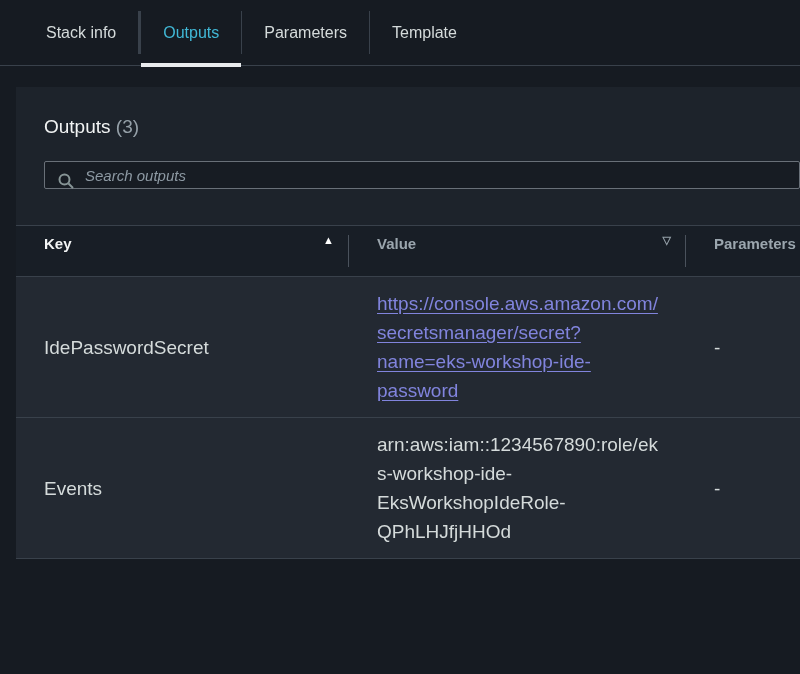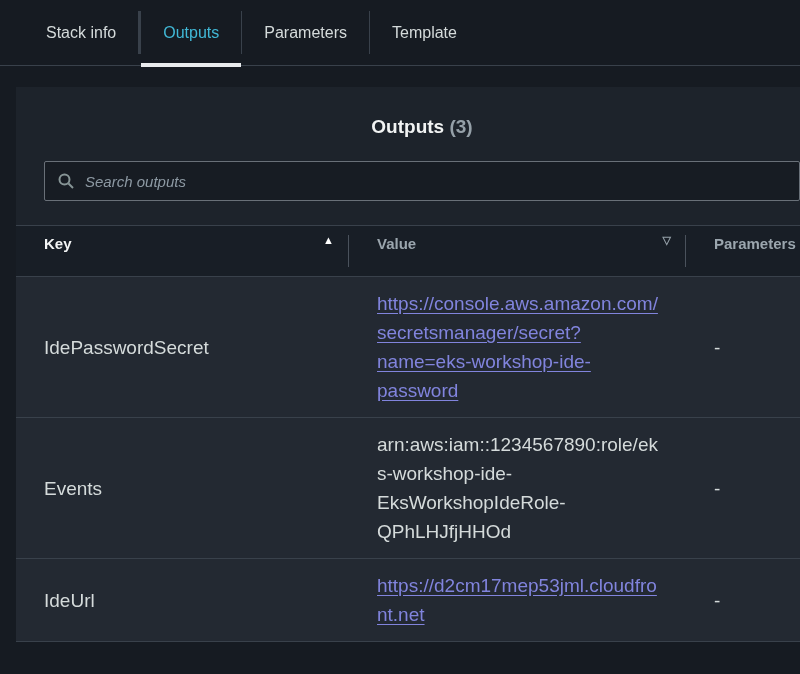--- a/index.html
+++ b/index.html
@@ -45,35 +45,34 @@
 
   
   .card {
     margin: 21px 0 0 16px;
     width: 784px;
     background: #1d232b;
   }
   .card-header { padding: 29px 0 24px 28px; }
   .panel-title {
     font-size: 19px;
-    font-weight: 700;
+    font-weight: 400;
     color: #f1f3f3;
     margin-bottom: 23px;
-    text-align: center;
   }
   .panel-title .count { color: #95a0a8; }
 
   .search-box { position: relative; width: 756px; height: 40px; }
   .search-box svg {
     position: absolute;
     left: 14px; top: 12px;
     pointer-events: none;
   }
   .search-input {
-    width: 100%; height: 40px;
+    width: 100%; height: 28px;
     background: #171c23;
     border: 1px solid #697078;
     border-radius: 2px;
     padding: 0 12px 0 40px;
     font-family: "Liberation Sans", sans-serif;
     font-size: 15px;
     color: #d5dbdb;
     outline: none;
   }
   .search-input::placeholder { color: #8d99a3; font-style: italic; }
@@ -191,22 +190,15 @@
         <td>
           <a href="#">https://console.aws.amazon.com/secretsmanager/secret?name=eks-workshop-ide-password</a>
         </td>
         <td>-</td>
       </tr>
       <tr>
         <td>Events</td>
         <td>arn:aws:iam::1234567890:role/eks-workshop-ide-EksWorkshopIdeRole-QPhLHJfjHHOd</td>
         <td>-</td>
       </tr>
-      <tr>
-        <td>IdeUrl</td>
-        <td>
-          <a href="#">https://d2cm17mep53jml.cloudfront.net</a>
-        </td>
-        <td>-</td>
-      </tr>
     </tbody>
   </table>
 </section>
 
 </body></html>

